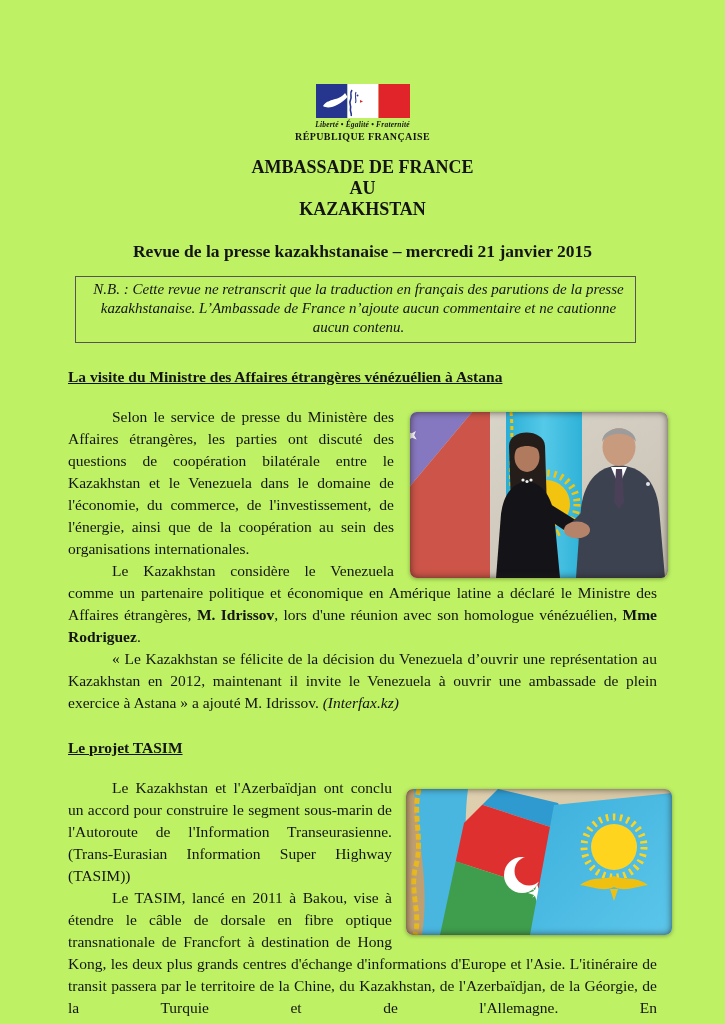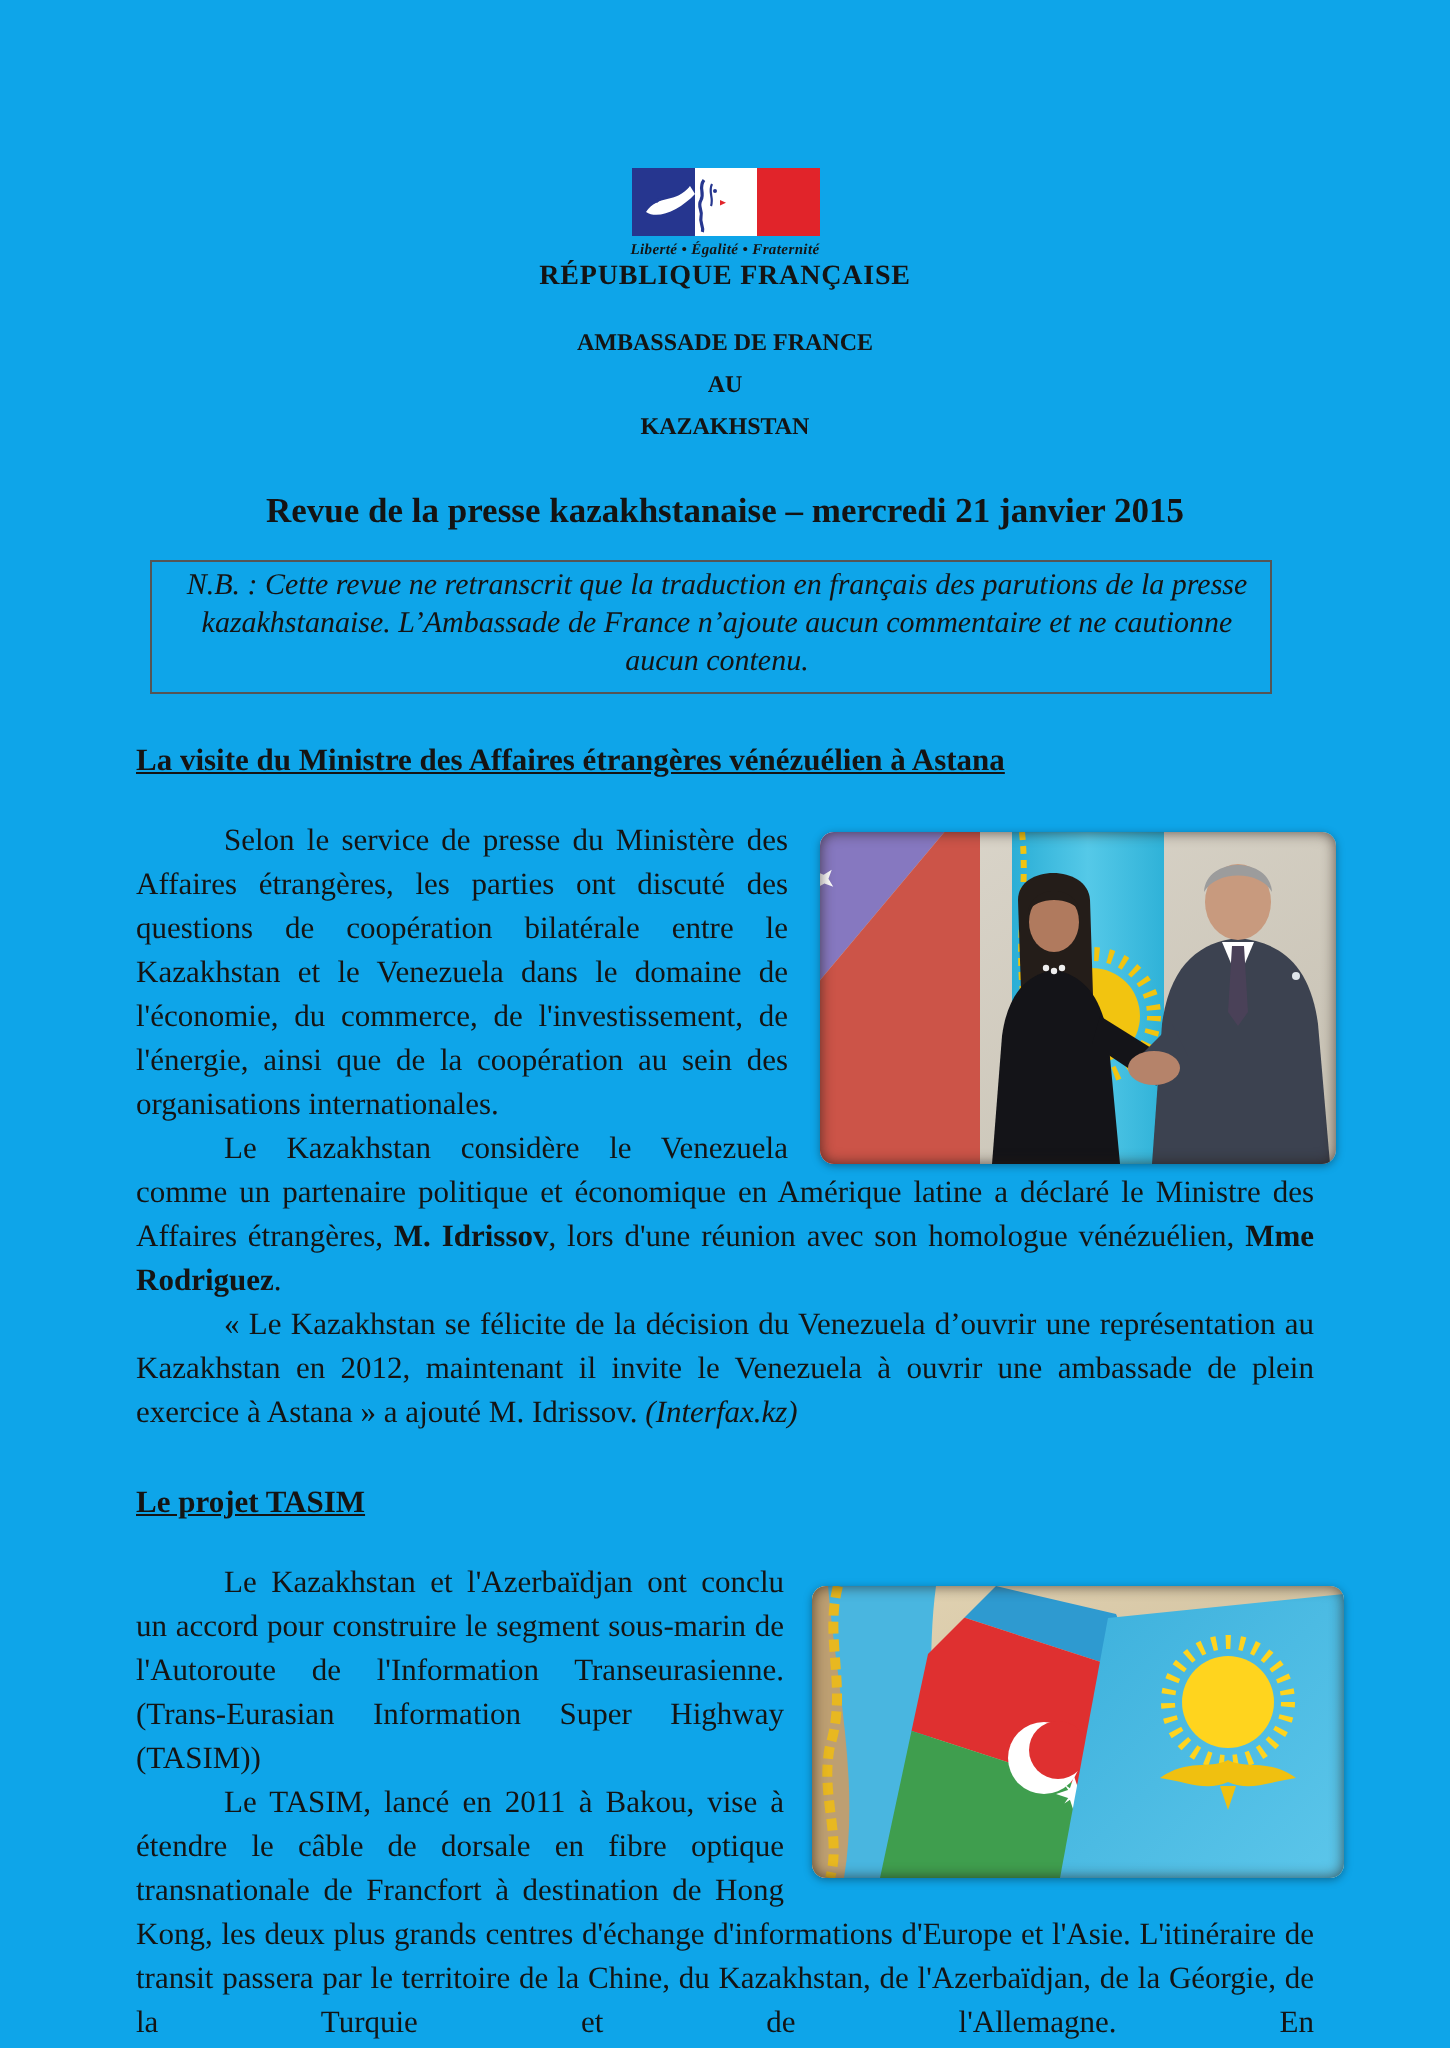--- a/index.html
+++ b/index.html
@@ -1,32 +1,32 @@
 <!DOCTYPE html>
 <html lang="fr"><head>
 <meta charset="utf-8">
 <style>
   html,body{margin:0;padding:0;background:#ffffff;}
   .page{
     position:relative;
     width:725px;height:1024px;
-    background:#0ea5e9;
+    background:#bef264;
     box-sizing:border-box;
     padding:84px 68px 0 68px;
     font-family:"Liberation Serif","DejaVu Serif",serif;
     color:#141414;
     overflow:hidden;
   }
   
   .logo-block{text-align:center;line-height:1;}
   .logo-flag{display:block;margin:0 auto;}
   .logo-motto{font-size:7.5px;font-weight:bold;font-style:italic;margin-top:3px;letter-spacing:.2px;}
-  .logo-republic{font-size:14px;font-weight:bold;margin-top:3px;letter-spacing:.4px;}
-  
-  .embassy-title{margin-top:15px;text-align:center;font-weight:bold;font-size:12px;line-height:21px;}
+  .logo-republic{font-size:10px;font-weight:bold;margin-top:3px;letter-spacing:.4px;}
+  
+  .embassy-title{margin-top:15px;text-align:center;font-weight:bold;font-size:18px;line-height:21px;}
   .press-title{margin:21px 0 0 0;text-align:center;font-weight:bold;font-size:17.5px;line-height:21px;}
   .notice{
     margin:14px 21px 0 7px;
     border:1px solid #555;
     padding:3px 4px 5px 10px;
     font-style:italic;font-size:15px;line-height:19px;text-align:center;
   }
   
   .sec-heading{
     clear:both;

